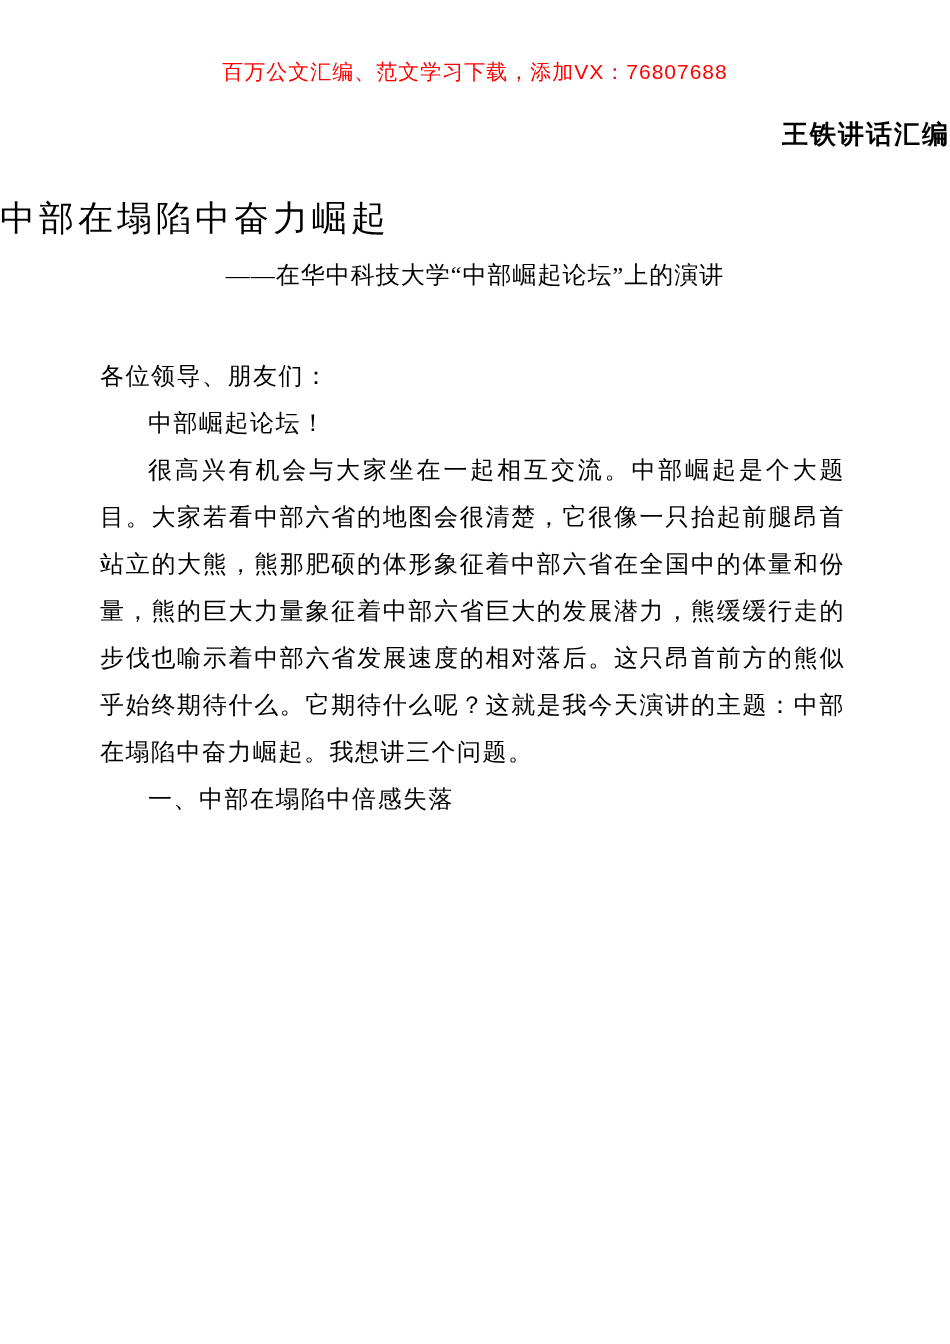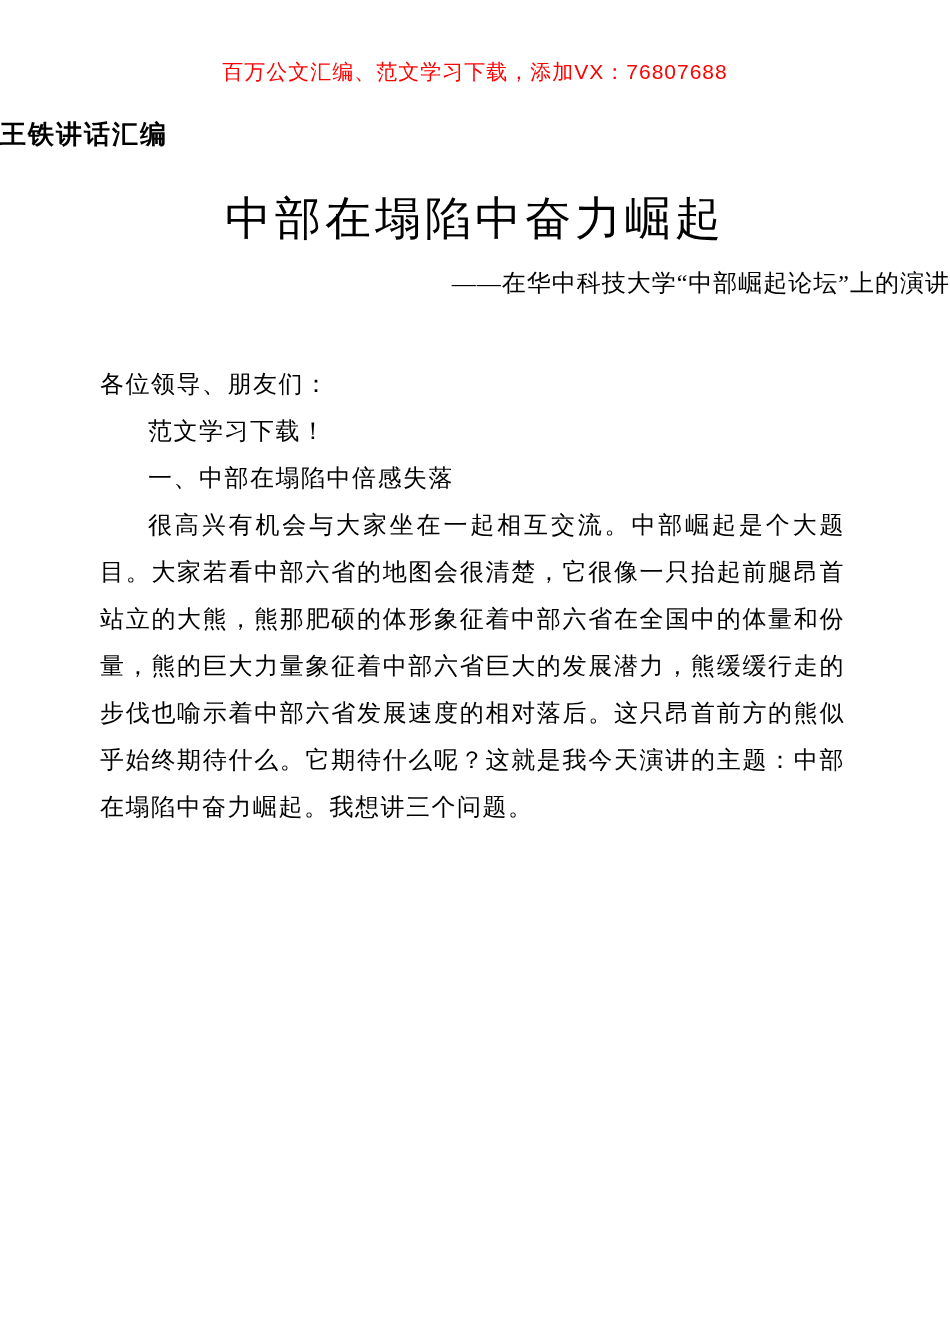--- a/index.html
+++ b/index.html
@@ -21,39 +21,38 @@
     text-align: center;
     font-family: "Liberation Sans", "DejaVu Sans", sans-serif;
     font-size: 21px;
     line-height: 24px;
     font-weight: 500;
     color: #ff0000;
     letter-spacing: 1px;
   }
   .collection-title {
     margin-top: 36px;
-    text-align: left;
+    text-align: right;
     font-family: "Liberation Sans", "DejaVu Sans", sans-serif;
     font-size: 26px;
     line-height: 28px;
     font-weight: 700;
     letter-spacing: 2px;
   }
   .main-title {
     margin-top: 52px;
-    text-align: center;
     font-family: "Liberation Serif", "DejaVu Serif", serif;
-    font-size: 46px;
+    font-size: 35px;
     line-height: 38px;
     font-weight: 400;
     letter-spacing: 4px;
   }
   .subtitle {
     margin-top: 16px;
-    text-align: right;
+    text-align: center;
     font-family: "Liberation Serif", "DejaVu Serif", serif;
     font-size: 24px;
     line-height: 28px;
     font-weight: 400;
     letter-spacing: 1px;
   }
   .body-text {
     margin: 64px 105px 0 100px;
     font-family: "Liberation Serif", "DejaVu Serif", serif;
     font-size: 24px;
@@ -78,18 +77,18 @@
   <div class="watermark">百万公文汇编、范文学习下载，添加VX：76807688</div>
 
   <div class="collection-title">王铁讲话汇编</div>
 
   <h1 class="main-title">中部在塌陷中奋力崛起</h1>
 
   <div class="subtitle">——在华中科技大学“中部崛起论坛”上的演讲</div>
 
   <div class="body-text">
     <p class="no-indent">各位领导、朋友们：</p>
-    <p>范文学习下载！</p>
+    <p>中部崛起论坛！</p>
+    <p>很高兴有机会与大家坐在一起相互交流。中部崛起是个大题目。大家若看中部六省的地图会很清楚，它很像一只抬起前腿昂首站立的大熊，熊那肥硕的体形象征着中部六省在全国中的体量和份量，熊的巨大力量象征着中部六省巨大的发展潜力，熊缓缓行走的步伐也喻示着中部六省发展速度的相对落后。这只昂首前方的熊似乎始终期待什么。它期待什么呢？这就是我今天演讲的主题：中部在塌陷中奋力崛起。我想讲三个问题。</p>
     <p>一、中部在塌陷中倍感失落</p>
-    <p>很高兴有机会与大家坐在一起相互交流。中部崛起是个大题目。大家若看中部六省的地图会很清楚，它很像一只抬起前腿昂首站立的大熊，熊那肥硕的体形象征着中部六省在全国中的体量和份量，熊的巨大力量象征着中部六省巨大的发展潜力，熊缓缓行走的步伐也喻示着中部六省发展速度的相对落后。这只昂首前方的熊似乎始终期待什么。它期待什么呢？这就是我今天演讲的主题：中部在塌陷中奋力崛起。我想讲三个问题。</p>
   </div>
 
 </div>
 
 </body></html>

